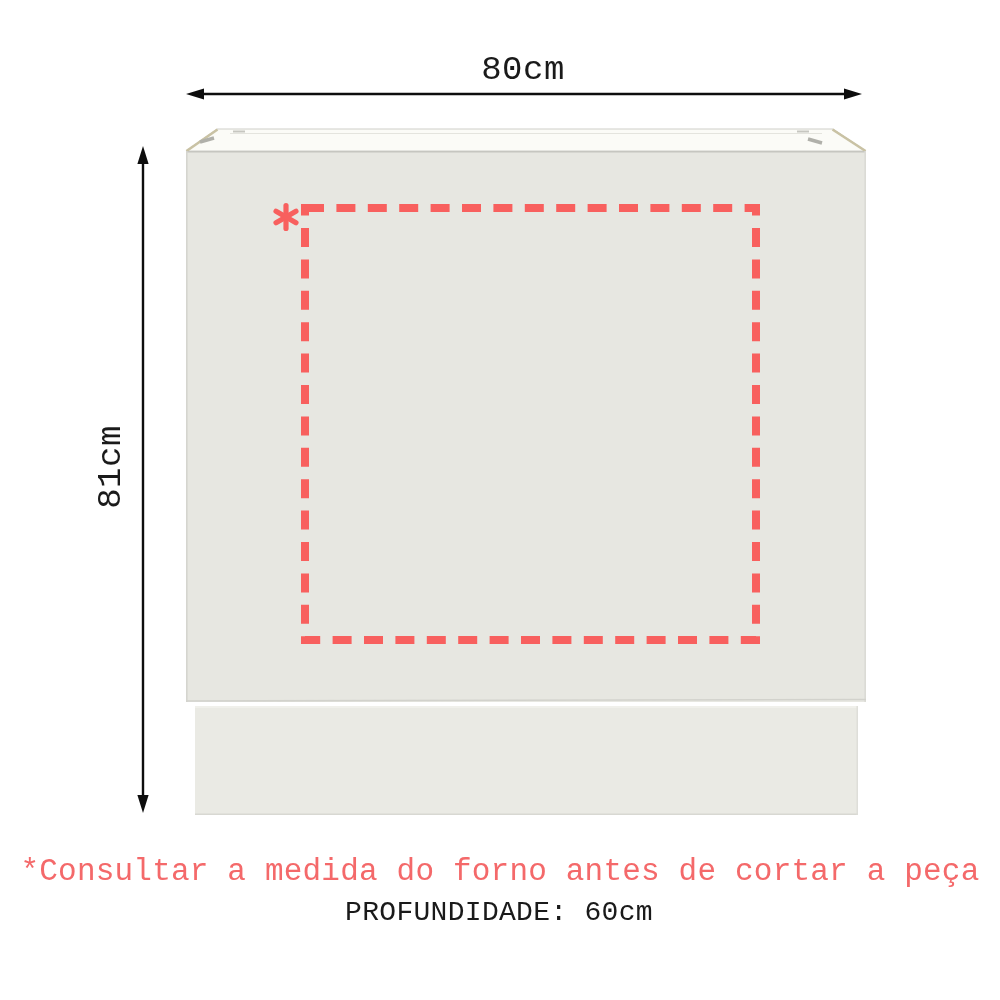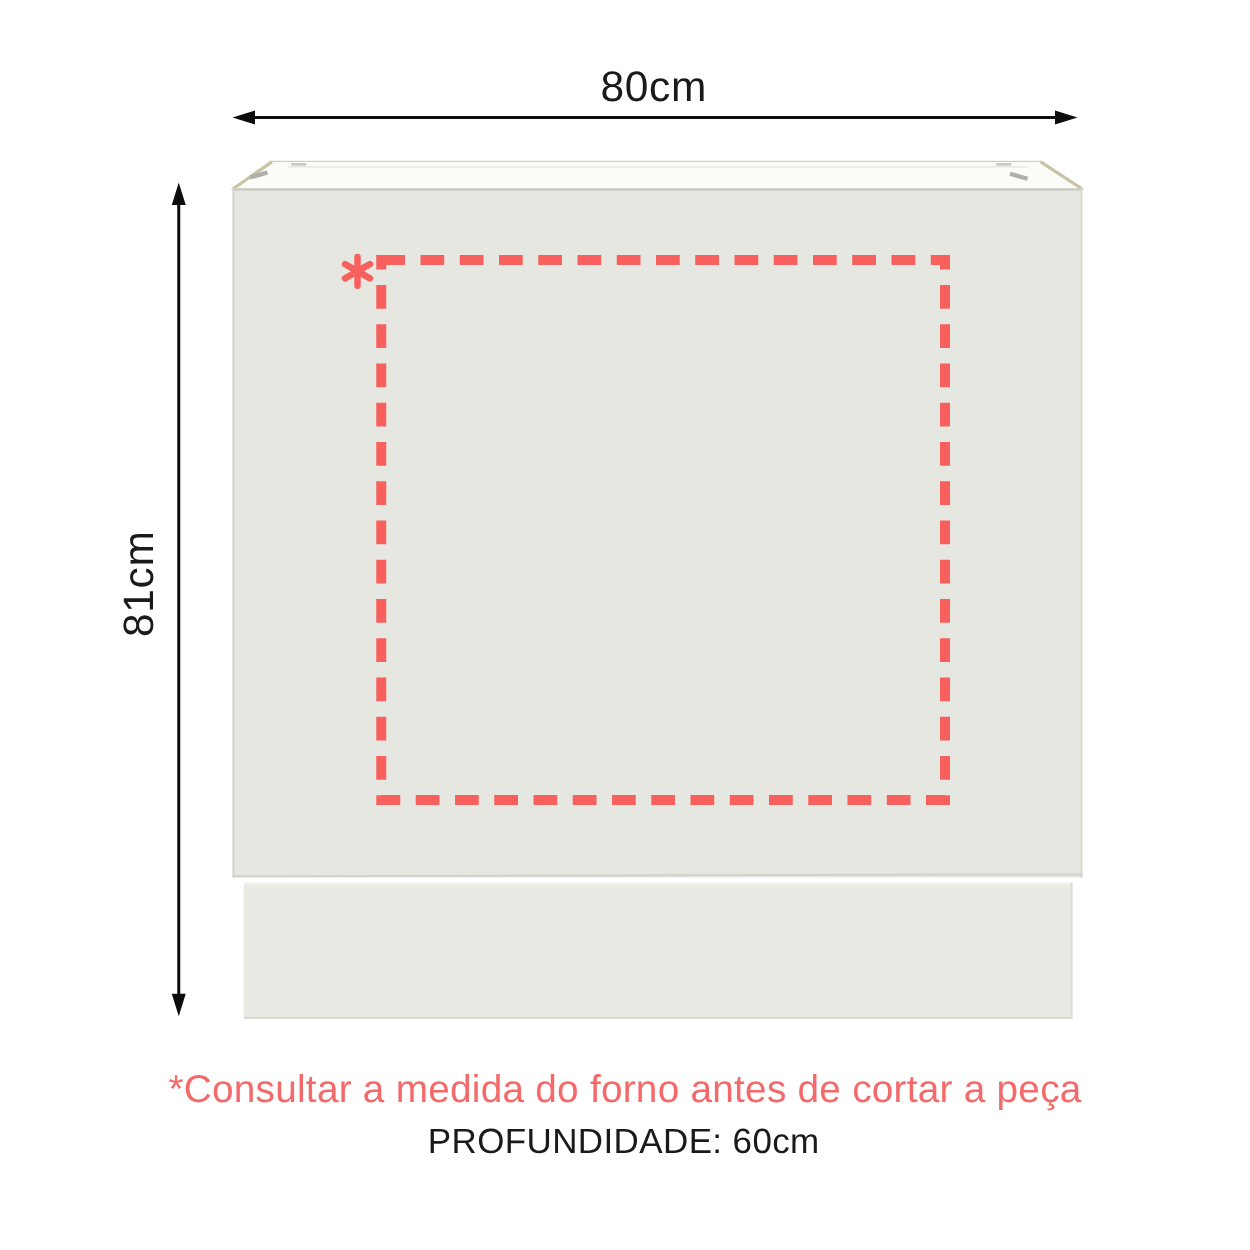--- a/index.html
+++ b/index.html
@@ -1,18 +1,18 @@
 <!DOCTYPE html>
 <html><head>
 <meta charset="utf-8">
 <style>
   html,body{margin:0;padding:0;background:#fff;}
   .stage{
     position:relative;width:996px;height:1000px;background:#fff;
-    font-family:Liberation Sans, sans-serif;overflow:hidden;
+    font-family:Liberation Mono, monospace;overflow:hidden;
   }
   .stage svg{position:absolute;left:0;top:0;}
   .label{
     position:absolute;transform:translate(-50%,-50%);
     white-space:nowrap;color:#1a1a1a;line-height:1;
   }
   .dim-label{font-size:34px;letter-spacing:.5px;}
   .dim-label.vertical{transform:translate(-50%,-50%) rotate(-90deg);}
   .footnote{font-size:31px;letter-spacing:.2px;}
   .depth{font-size:28px;letter-spacing:.3px;}

